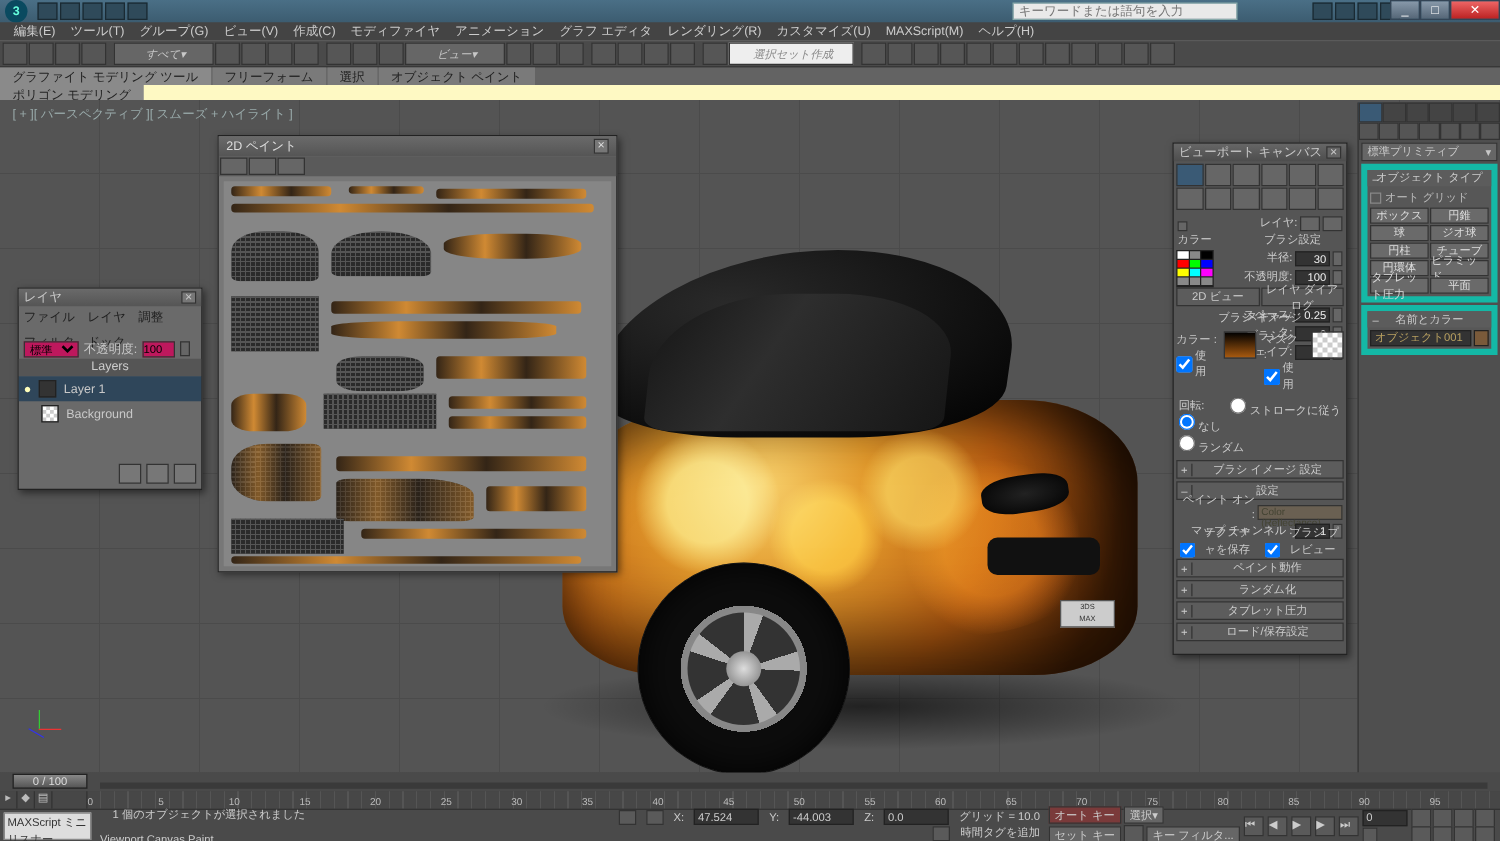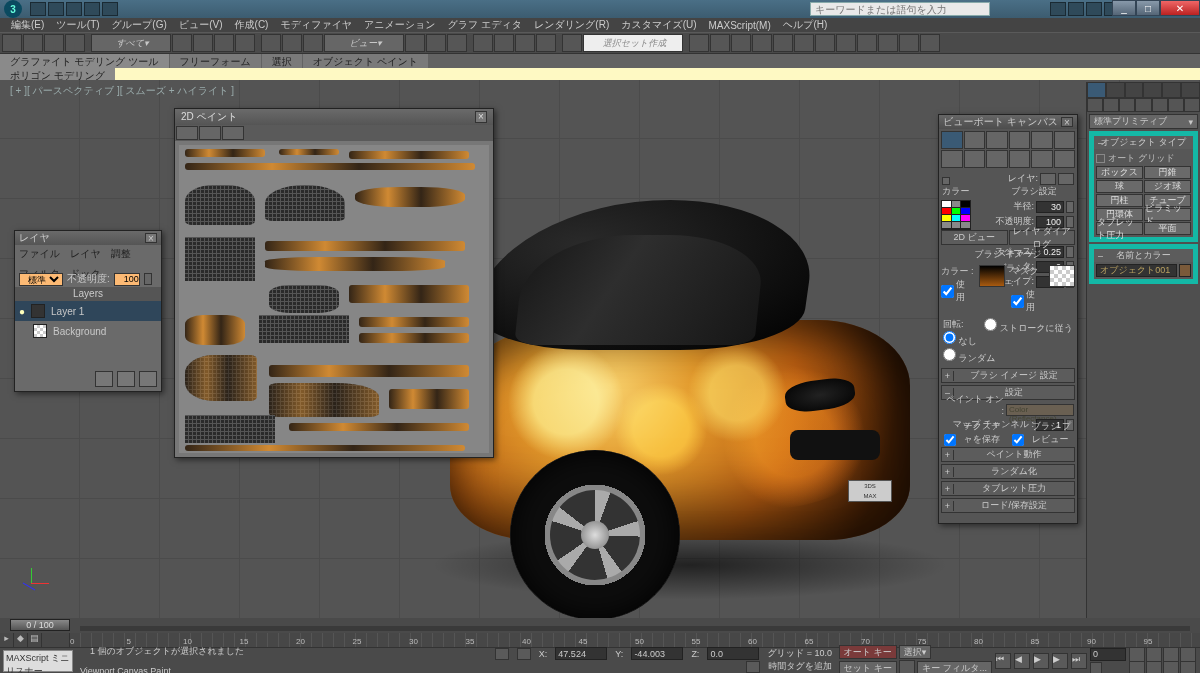--- a/index.html
+++ b/index.html
@@ -87,21 +87,21 @@
 .uvstripe { position:absolute; height:15px; background:linear-gradient(90deg,#2a1a0a,#d88a2a 30%,#2a1a0a 60%,#d88a2a); opacity:.9; border-radius:3px; }
 .uvmesh { position:absolute; background:#2a2a2a;
   background-image:repeating-linear-gradient(0deg,transparent 0 3px,#555 3px 4px),repeating-linear-gradient(90deg,transparent 0 3px,#555 3px 4px);
 }
 
 
 .winlayers { position:absolute; left:14px; top:230px; width:148px; height:162px; background:#6a6a6a; border:1px solid #222; box-shadow:2px 2px 6px rgba(0,0,0,.5); }
 .winlayers .tb { height:14px; background:linear-gradient(#6a6a6a,#555); display:flex; justify-content:space-between; align-items:center; padding:0 4px; }
 .winlayers .menu { height:26px; padding:2px 4px; color:#222; font-size:10px; display:flex; flex-wrap:wrap; gap:6px 10px; }
 .winlayers .opts { height:16px; display:flex; align-items:center; gap:4px; padding:0 4px; }
-.winlayers .opts select, .winlayers .opts input { height:13px; font-size:9px; background:#fdba74; border:1px solid #333;text-align:right; }
+.winlayers .opts select, .winlayers .opts input { height:13px; font-size:9px; background:#be185d; border:1px solid #333; }
 .winlayers .hdr { height:14px; background:#555; text-align:center; color:#ccc; font-size:10px; line-height:14px; }
 .winlayers .row { height:20px; display:flex; align-items:center; gap:6px; padding:0 4px; }
 .winlayers .row.sel { background:#2f465a; }
 .winlayers .sw { width:14px; height:14px; background:#333; border:1px solid #222; }
 .winlayers .bot { position:absolute; bottom:4px; right:4px; display:flex; gap:4px; }
 .winlayers .bot span { width:18px; height:16px; background:#777; border:1px solid #333; }
 
 
 .winvc { position:absolute; right:122px; top:114px; width:140px; height:410px; background:#555; border:1px solid #222; box-shadow:2px 2px 6px rgba(0,0,0,.5); display:flex; flex-direction:column; }
 .winvc .tb { height:14px; background:linear-gradient(#666,#4d4d4d); display:flex; justify-content:space-between; align-items:center; padding:0 4px; }

